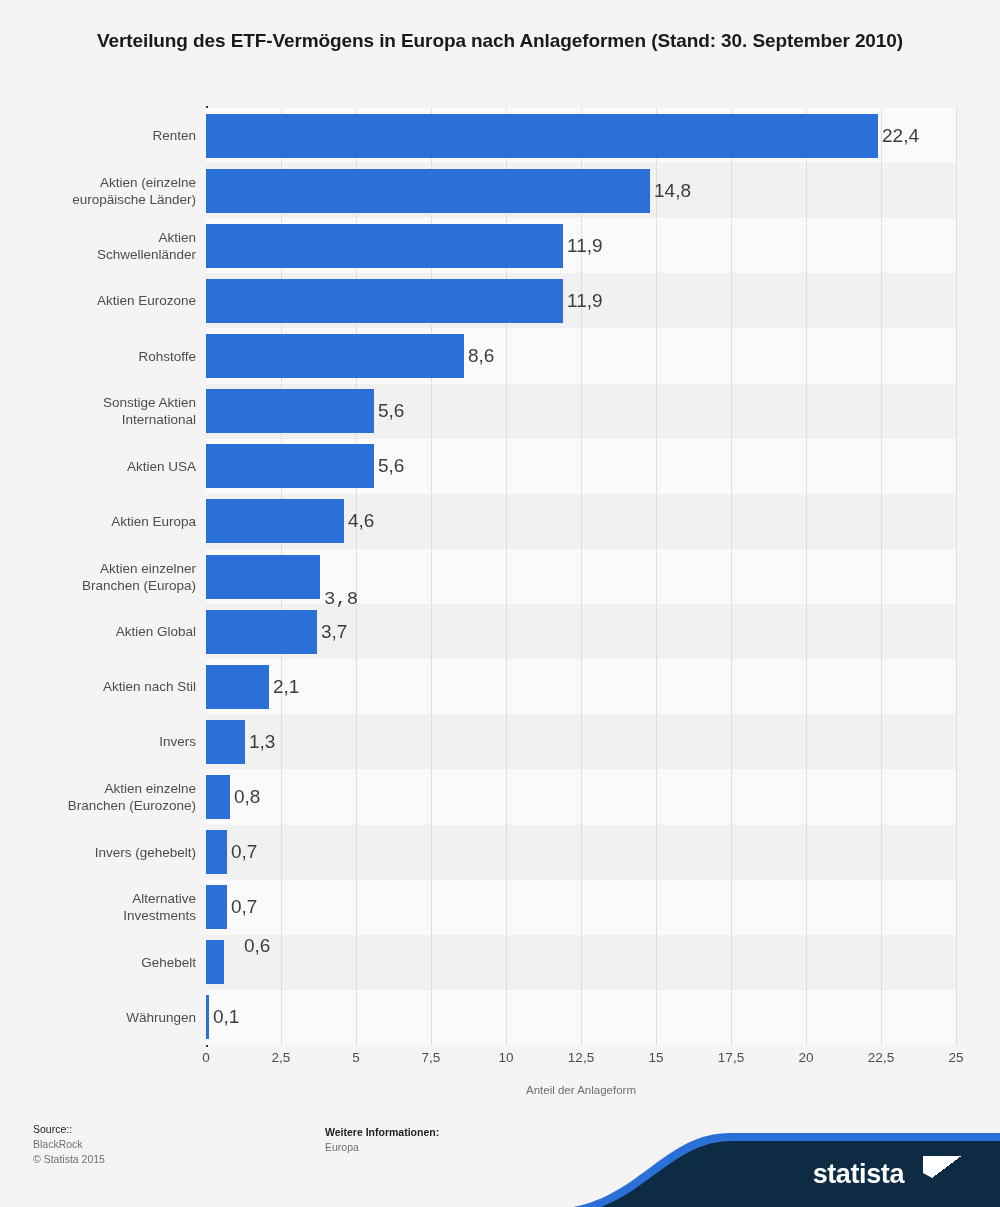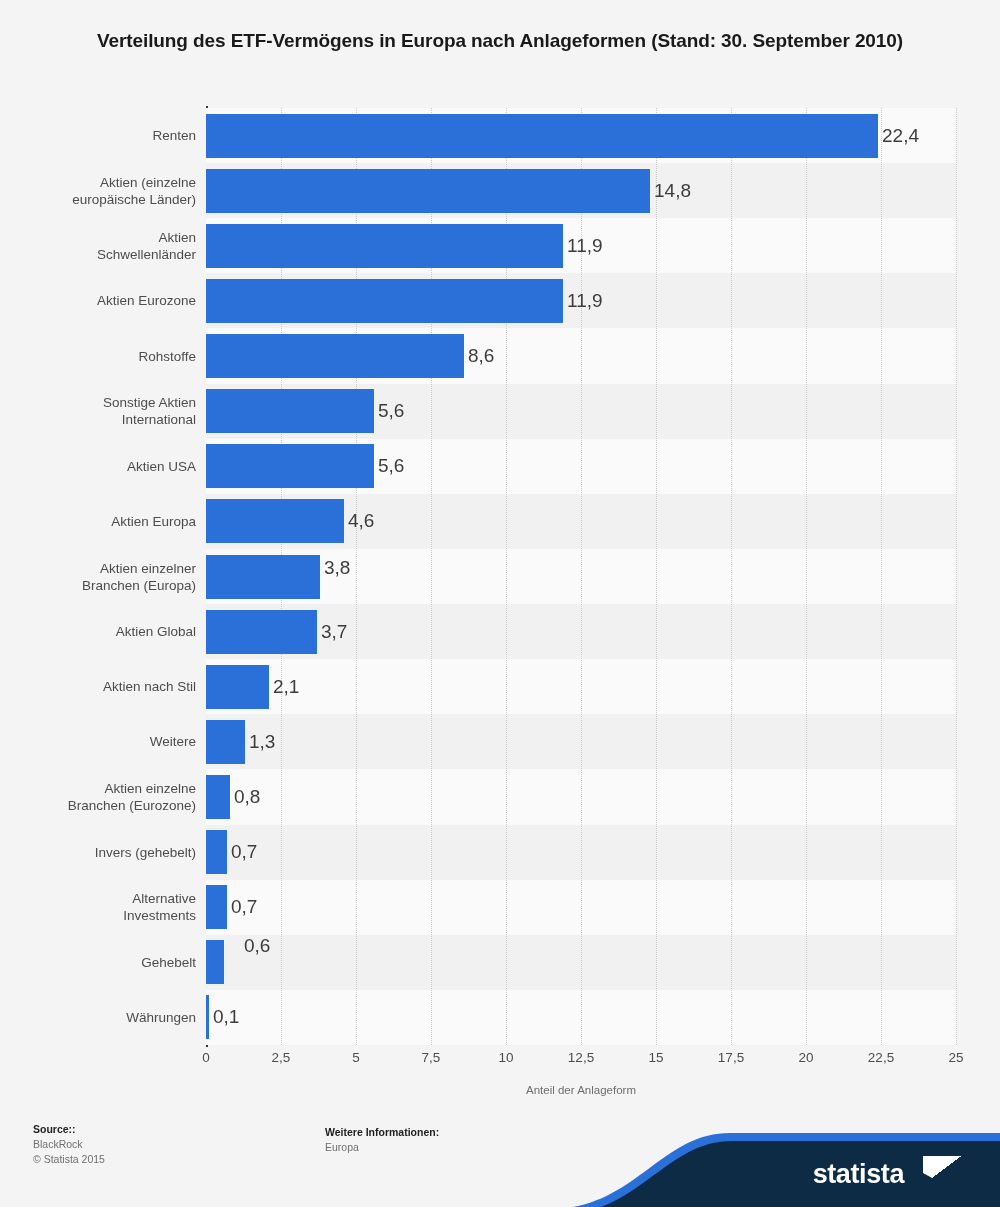--- a/index.html
+++ b/index.html
@@ -140,21 +140,21 @@
     height: 89px;
   }
   #source-block {
     position: absolute;
     left: 33px;
     top: 4px;
     font-size: 10.5px;
     line-height: 15px;
   }
   #source-block .ftr-head {
-    font-weight: bold;
+    font-weight: normal;
     color: #222222;
     font-size: 10.5px;
   }
   #source-block .ftr-line {
     color: #707070;
   }
   #info-block {
     position: absolute;
     left: 325px;
     top: 7px;
@@ -255,21 +255,21 @@
         <div>Aktien einzelner</div>
         <div>Branchen (Europa)</div>
       </div>
       <div class="cat-label" style="top: 515.118px;">
         <div>Aktien Global</div>
       </div>
       <div class="cat-label" style="top: 570.235px;">
         <div>Aktien nach Stil</div>
       </div>
       <div class="cat-label" style="top: 625.353px;">
-        <div>Weitere</div>
+        <div>Invers</div>
       </div>
       <div class="cat-label" style="top: 671.971px;">
         <div>Aktien einzelne</div>
         <div>Branchen (Eurozone)</div>
       </div>
       <div class="cat-label" style="top: 735.588px;">
         <div>Invers (gehebelt)</div>
       </div>
       <div class="cat-label" style="top: 782.206px;">
         <div>Alternative</div>
@@ -323,21 +323,21 @@
       <div class="bar-value" style="left: 361px; top: 170.912px;">11,9</div>
       <div class="bar" title="Rohstoffe: 8,6" style="left: 0px; top: 226.029px; width: 258px; background: rgb(42, 112, 216);"></div>
       <div class="bar-value" style="left: 262px; top: 226.029px;">8,6</div>
       <div class="bar" title="Sonstige Aktien International: 5,6" style="left: 0px; top: 281.147px; width: 168px; background: rgb(42, 112, 216);"></div>
       <div class="bar-value" style="left: 172px; top: 281.147px;">5,6</div>
       <div class="bar" title="Aktien USA: 5,6" style="left: 0px; top: 336.265px; width: 168px; background: rgb(42, 112, 216);"></div>
       <div class="bar-value" style="left: 172px; top: 336.265px;">5,6</div>
       <div class="bar" title="Aktien Europa: 4,6" style="left: 0px; top: 391.382px; width: 138px; background: rgb(42, 112, 216);"></div>
       <div class="bar-value" style="left: 142px; top: 391.382px;">4,6</div>
       <div class="bar" title="Aktien einzelner Branchen (Europa): 3,8" style="left: 0px; top: 446.5px; width: 114px; background: rgb(42, 112, 216);"></div>
-      <div class="bar-value" style="left: 118px; top: 438px;">3,8</div>
+      <div class="bar-value" style="left: 118px; top: 469px; font-family: Liberation Mono, monospace;">3,8</div>
       <div class="bar" title="Aktien Global: 3,7" style="left: 0px; top: 501.618px; width: 111px; background: rgb(42, 112, 216);"></div>
       <div class="bar-value" style="left: 115px; top: 501.618px;">3,7</div>
       <div class="bar" title="Aktien nach Stil: 2,1" style="left: 0px; top: 556.735px; width: 63px; background: rgb(42, 112, 216);"></div>
       <div class="bar-value" style="left: 67px; top: 556.735px;">2,1</div>
       <div class="bar" title="Invers: 1,3" style="left: 0px; top: 611.853px; width: 39px; background: rgb(42, 112, 216);"></div>
       <div class="bar-value" style="left: 43px; top: 611.853px;">1,3</div>
       <div class="bar" title="Aktien einzelne Branchen (Eurozone): 0,8" style="left: 0px; top: 666.971px; width: 24px; background: rgb(42, 112, 216);"></div>
       <div class="bar-value" style="left: 28px; top: 666.971px;">0,8</div>
       <div class="bar" title="Invers (gehebelt): 0,7" style="left: 0px; top: 722.088px; width: 21px; background: rgb(42, 112, 216);"></div>
       <div class="bar-value" style="left: 25px; top: 722.088px;">0,7</div>

